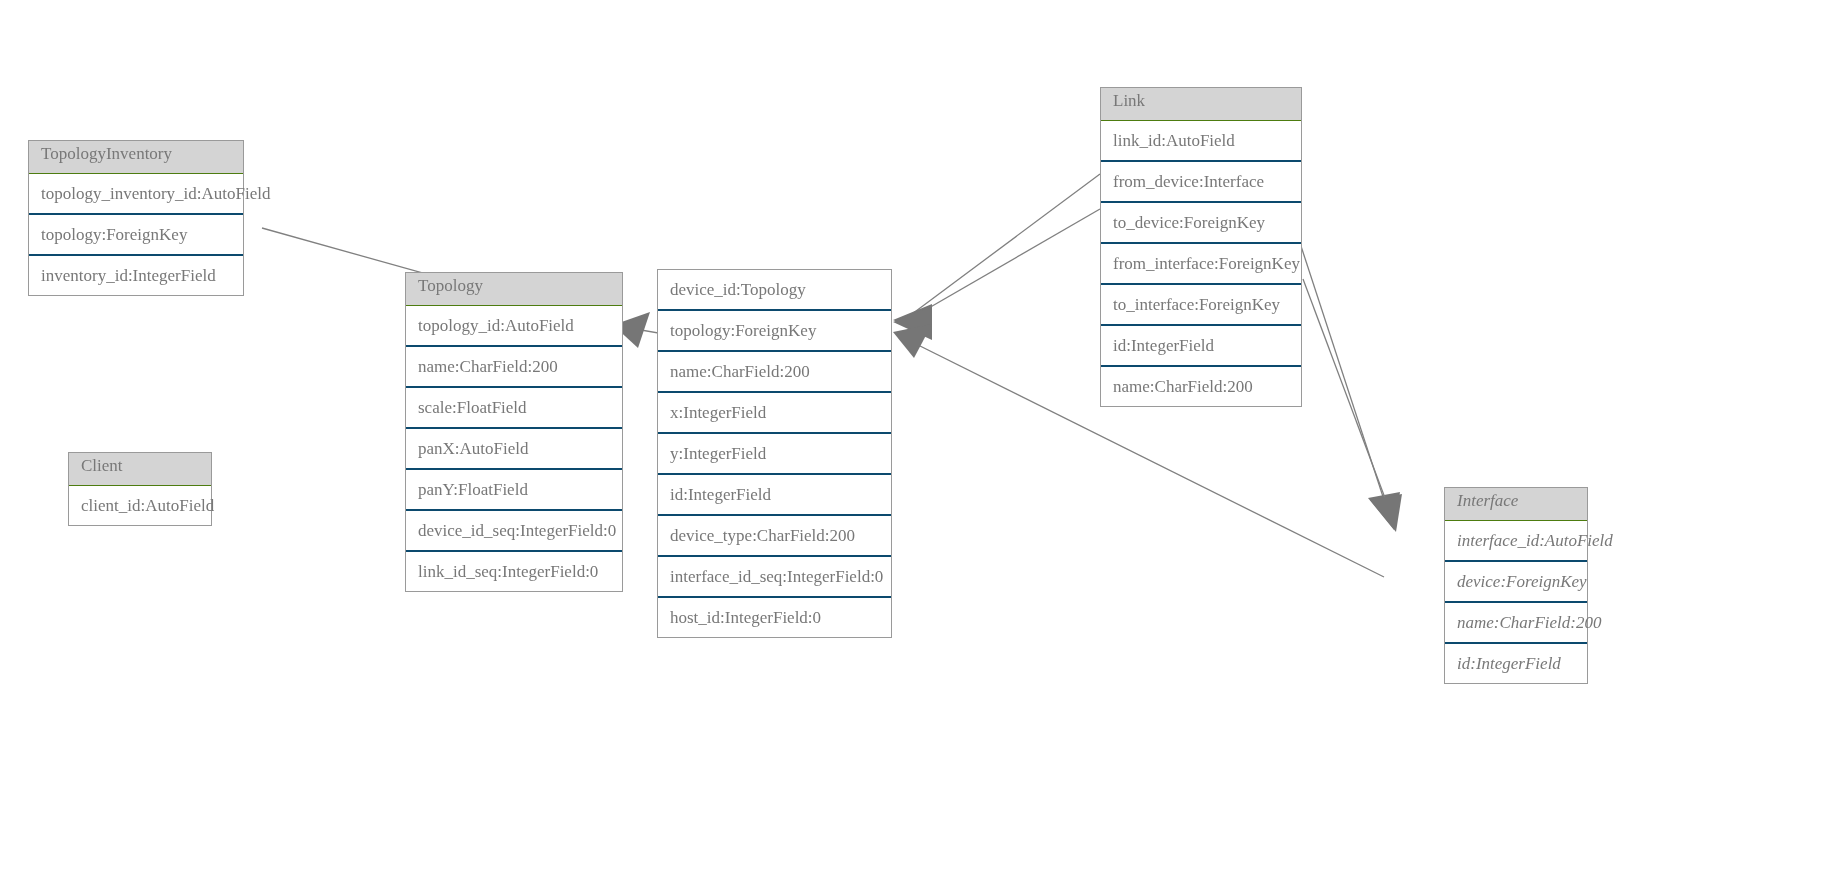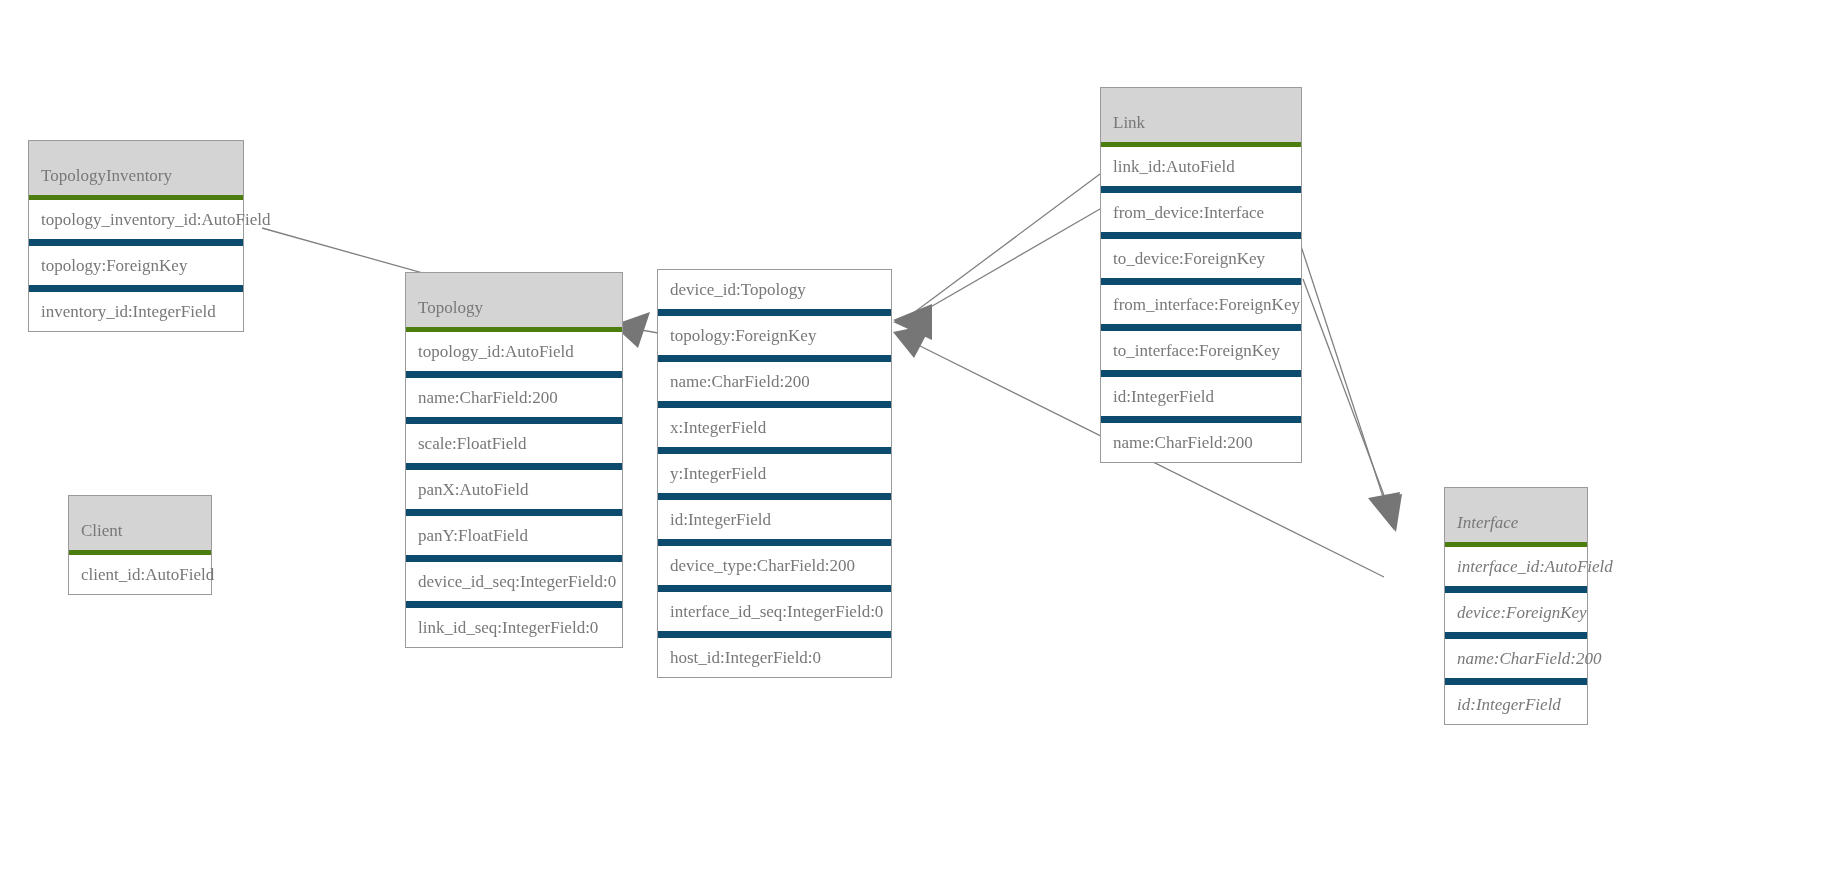--- a/index.html
+++ b/index.html
@@ -30,30 +30,30 @@
   .entity {
     position: absolute;
     box-sizing: border-box;
     border: 1px solid #9a9a9a;
     background: #ffffff;
     z-index: 2;
   }
   .entity-header {
     box-sizing: border-box;
     background: #d4d4d4;
-    border-bottom: 5px solid #4d7c0f;
+    border-bottom: 1px solid #4d7c0f;
     color: #787878;
     font-size: 17px;
     line-height: 1;
-    padding: 26px 0 11px 12px;
+    padding: 4px 0 11px 12px;
     white-space: nowrap;
   }
   .entity-row {
     box-sizing: border-box;
-    border-bottom: 7px solid #0c4a6e;
+    border-bottom: 2px solid #0c4a6e;
     color: #787878;
     font-size: 17px;
     line-height: 1;
     padding: 11px 0 11px 12px;
     white-space: nowrap;
     background: #ffffff;
   }
   .entity-row.last {
     border-bottom: none;
   }
@@ -101,21 +101,21 @@
     </g>
   </svg>
 
   <div class="entity" style="left:28px; top:140px; width:216px;">
     <div class="entity-header">TopologyInventory</div>
     <div class="entity-row">topology_inventory_id:AutoField</div>
     <div class="entity-row">topology:ForeignKey</div>
     <div class="entity-row last">inventory_id:IntegerField</div>
   </div>
 
-  <div class="entity" style="left:68px; top:452px; width:144px;margin-top:43px;">
+  <div class="entity" style="left:68px; top:452px; width:144px;">
     <div class="entity-header">Client</div>
     <div class="entity-row last">client_id:AutoField</div>
   </div>
 
   <div class="entity" style="left:385px; top:272px; width:218px;margin-left:20px;">
     <div class="entity-header">Topology</div>
     <div class="entity-row">topology_id:AutoField</div>
     <div class="entity-row">name:CharField:200</div>
     <div class="entity-row">scale:FloatField</div>
     <div class="entity-row">panX:AutoField</div>

